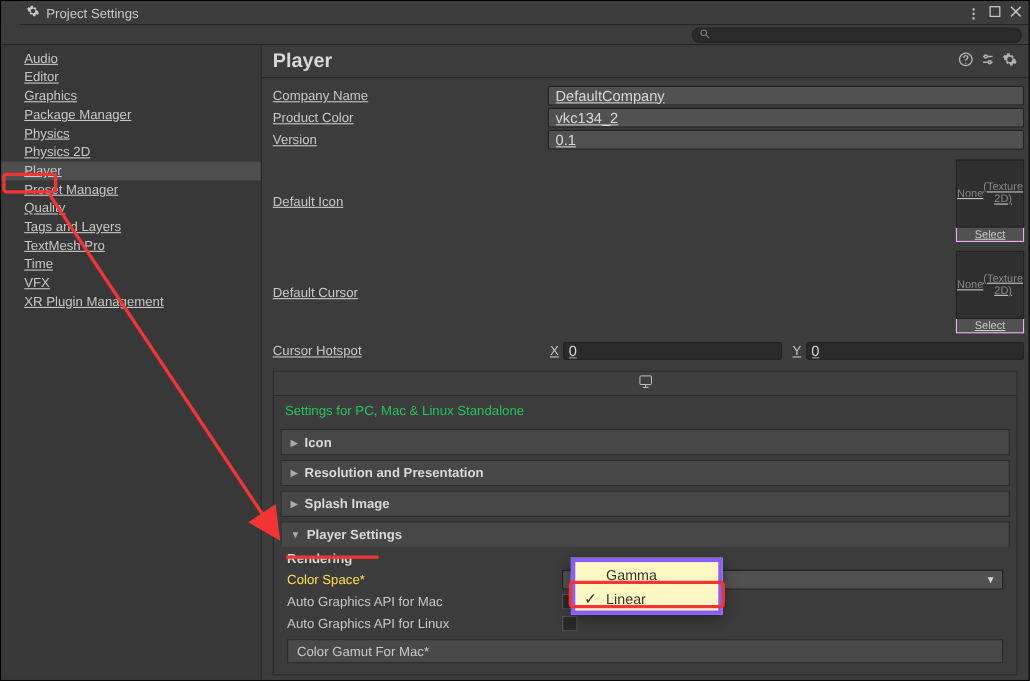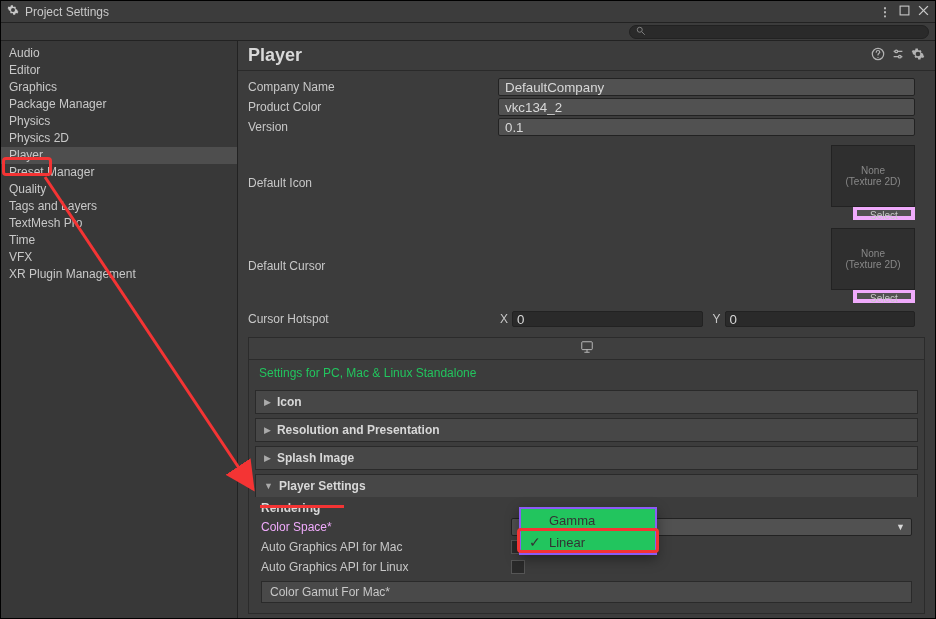--- a/index.html
+++ b/index.html
@@ -14,20 +14,21 @@
   position: relative;
   border: 1px solid #000;
 }
 .titlebar {
   height: 22px;
   background: #3c3c3c;
   display: flex;
   align-items: center;
   padding: 0 6px;
   border-bottom: 1px solid #222;
+  margin-left: 17px;
 }
 .titlebar .title-text { flex: 1; display: flex; align-items: center; gap: 6px; }
 .titlebar .win-controls { display: flex; gap: 8px; align-items: center; color: #c8c8c8; }
 .gear-svg { width: 12px; height: 12px; }
 .searchbar {
   height: 18px;
   background: #3c3c3c;
   display: flex;
   justify-content: flex-end;
   align-items: center;
@@ -49,24 +50,25 @@
   display: flex;
   height: calc(619px - 22px - 18px);
 }
 .sidebar {
   width: 237px;
   background: #383838;
   border-right: 1px solid #222;
   padding-top: 4px;
 }
 .sidebar-item {
-  padding: 1px 8px;
+  padding: 1px 21px;
   cursor: pointer;
   color: #c8c8c8;
   line-height: 15px;
+  text-decoration: underline;
 }
 .sidebar-item.selected { background: #4e4e4e; }
 .content {
   flex: 1;
   background: #3c3c3c;
   overflow: hidden;
   position: relative;
 }
 .content-header {
   display: flex;
@@ -75,53 +77,53 @@
   border-bottom: 1px solid #2a2a2a;
 }
 .content-header h1 {
   font-size: 18px;
   font-weight: 600;
   color: #d8d8d8;
   flex: 1;
 }
 .header-icons { display: flex; gap: 6px; align-items: center; }
 .header-icons span { font-size: 14px; cursor: pointer; opacity: 0.85; }
-.form-area { padding: 6px 20px 0 10px; }
+.form-area { padding: 6px 4px 0 10px; text-decoration: underline; }
 .form-row { display: flex; align-items: center; height: 20px; }
 .form-label { width: 250px; color: #c8c8c8; }
 .form-input {
   flex: 1;
   background: #515151;
   border: 1px solid #222;
   color: #d8d8d8;
   height: 18px;
   padding: 0 6px;
   border-radius: 2px;
 }
 .icon-row { display: flex; align-items: center; margin-top: 8px; }
 .icon-row .form-label { width: 250px; }
 .none-box {
-  width: 84px;
+  width: 62px;
   height: 62px;
   background: #2f2f2f;
   border: 1px solid #222;
   color: #888;
   font-size: 10px;
   display: flex;
-  flex-direction: column;
+  flex-direction: row;
   align-items: center;
   justify-content: center;
   text-align: center;
   position: relative;
   margin-left: 16px;
 }
 .none-wrap { display: flex; flex-direction: column; align-items: flex-end; margin-left: auto; }
 .select-btn {
   background: #515151;
-  border: 4px solid #f0abfc;
+  border: 1px solid #f0abfc;
   color: #c8c8c8;
   font-size: 10px;
   height: 14px;
   width: 62px;
   margin-top: -1px;
 }
 .hotspot-row { display: flex; align-items: center; margin-top: 8px; }
 .hotspot-row .form-label { width: 250px; }
 .xy-group { flex: 1; display: flex; gap: 8px; }
 .xy-pair { display: flex; align-items: center; flex: 1; gap: 4px; }
@@ -169,22 +171,22 @@
 .dropdown .dd-arrow { position: absolute; right: 6px; font-size: 9px; }
 .checkbox { width: 14px; height: 14px; background: #2a2a2a; border: 1px solid #555; }
 .gamut-row-box {
   background: #494949;
   border: 1px solid #2a2a2a;
   margin: 4px 0;
   padding: 3px 8px;
 }
 .dropdown-popup {
   position: absolute;
-  background: #22c55e;
-  border: 2px solid #8b5cf6;
+  background: #fef9c3;
+  border: 4px solid #8b5cf6;
   box-shadow: 0 4px 12px rgba(0,0,0,0.4);
   z-index: 100;
   min-width: 138px;
 }
 .dropdown-popup .dd-item {
   display: flex;
   align-items: center;
   height: 22px;
   color: #333;
   font-family: -apple-system, "Segoe UI", Arial, sans-serif;
@@ -369,21 +371,21 @@
       </div>
       <div class="foldout" style="margin-bottom:0; border-bottom:none;">
         <span class="arrow">▼</span>
         <span class="label">Player Settings</span>
       </div>
 
       <div class="other-body">
         <div class="subheading">Rendering</div>
 
         <div class="prop-row">
-          <div class="plabel" style="color:#f0abfc">Color Space*</div>
+          <div class="plabel" style="color:#fde047">Color Space*</div>
           <div class="dropdown">
             <span>Linear</span>
             <span class="dd-arrow">▼</span>
           </div>
         </div>
         <div class="prop-row">
           <div class="plabel">Auto Graphics API  for Mac</div>
           <div class="checkbox"></div>
         </div>
         <div class="prop-row">

